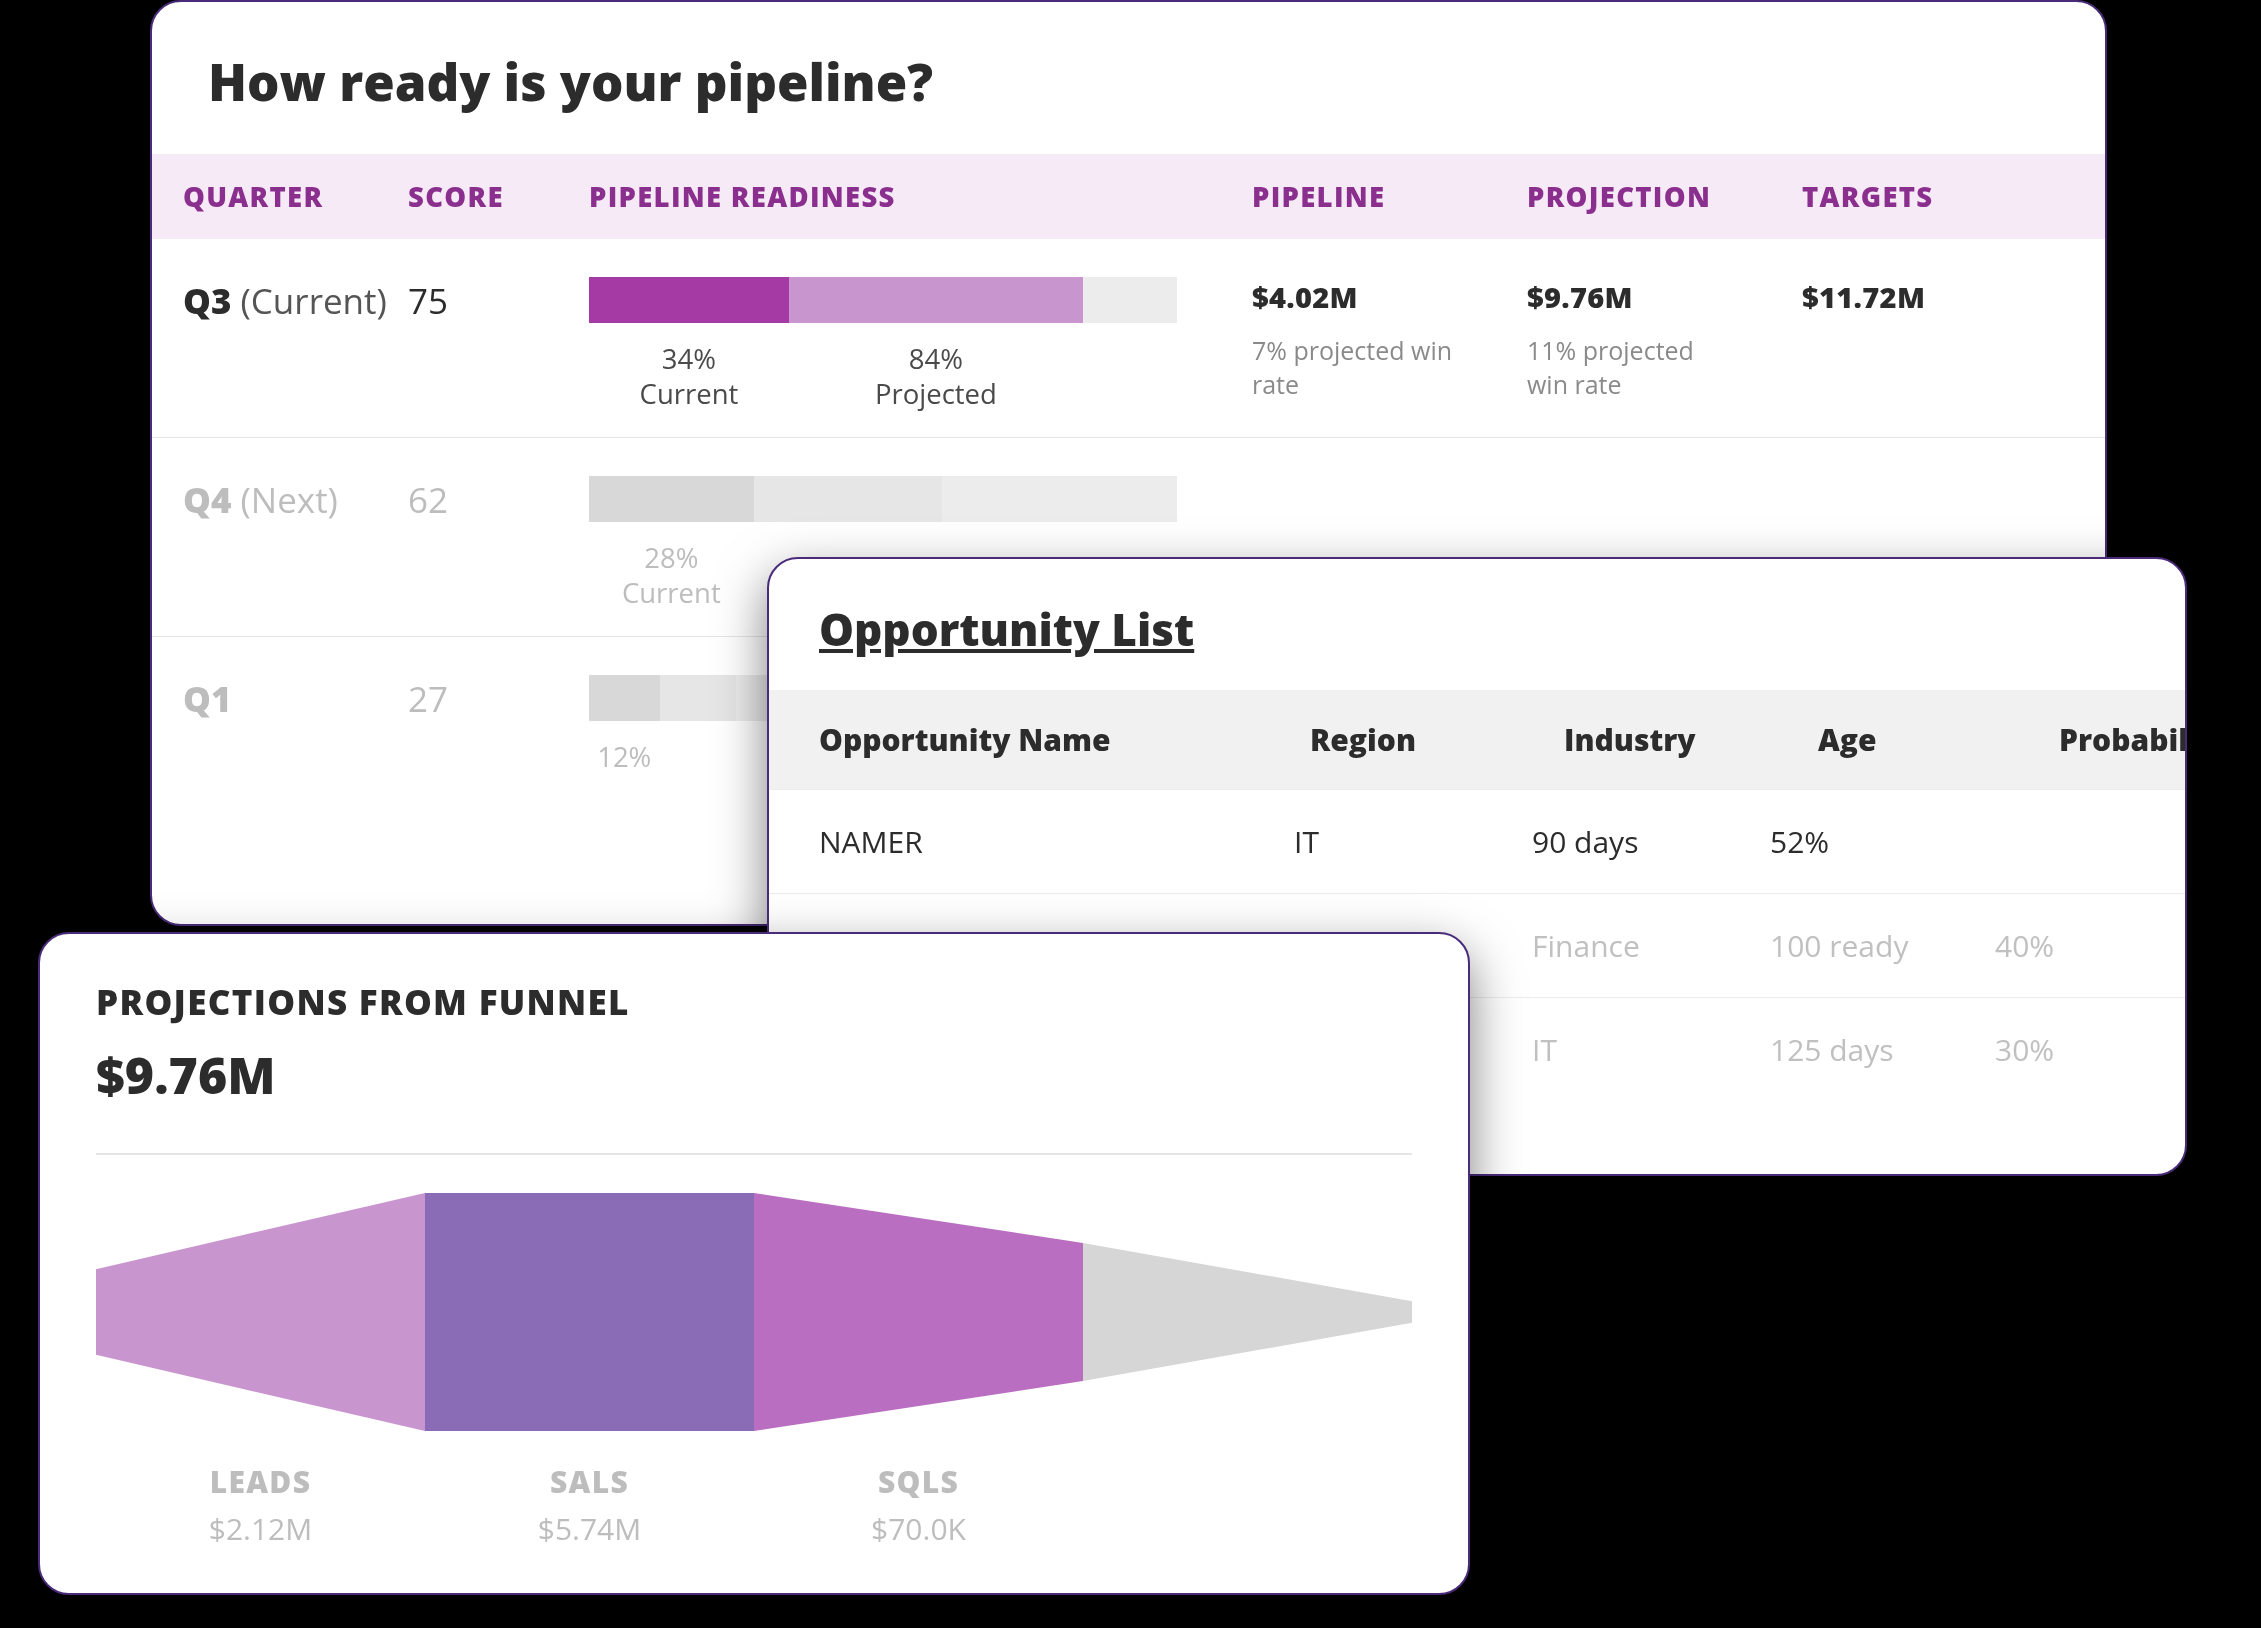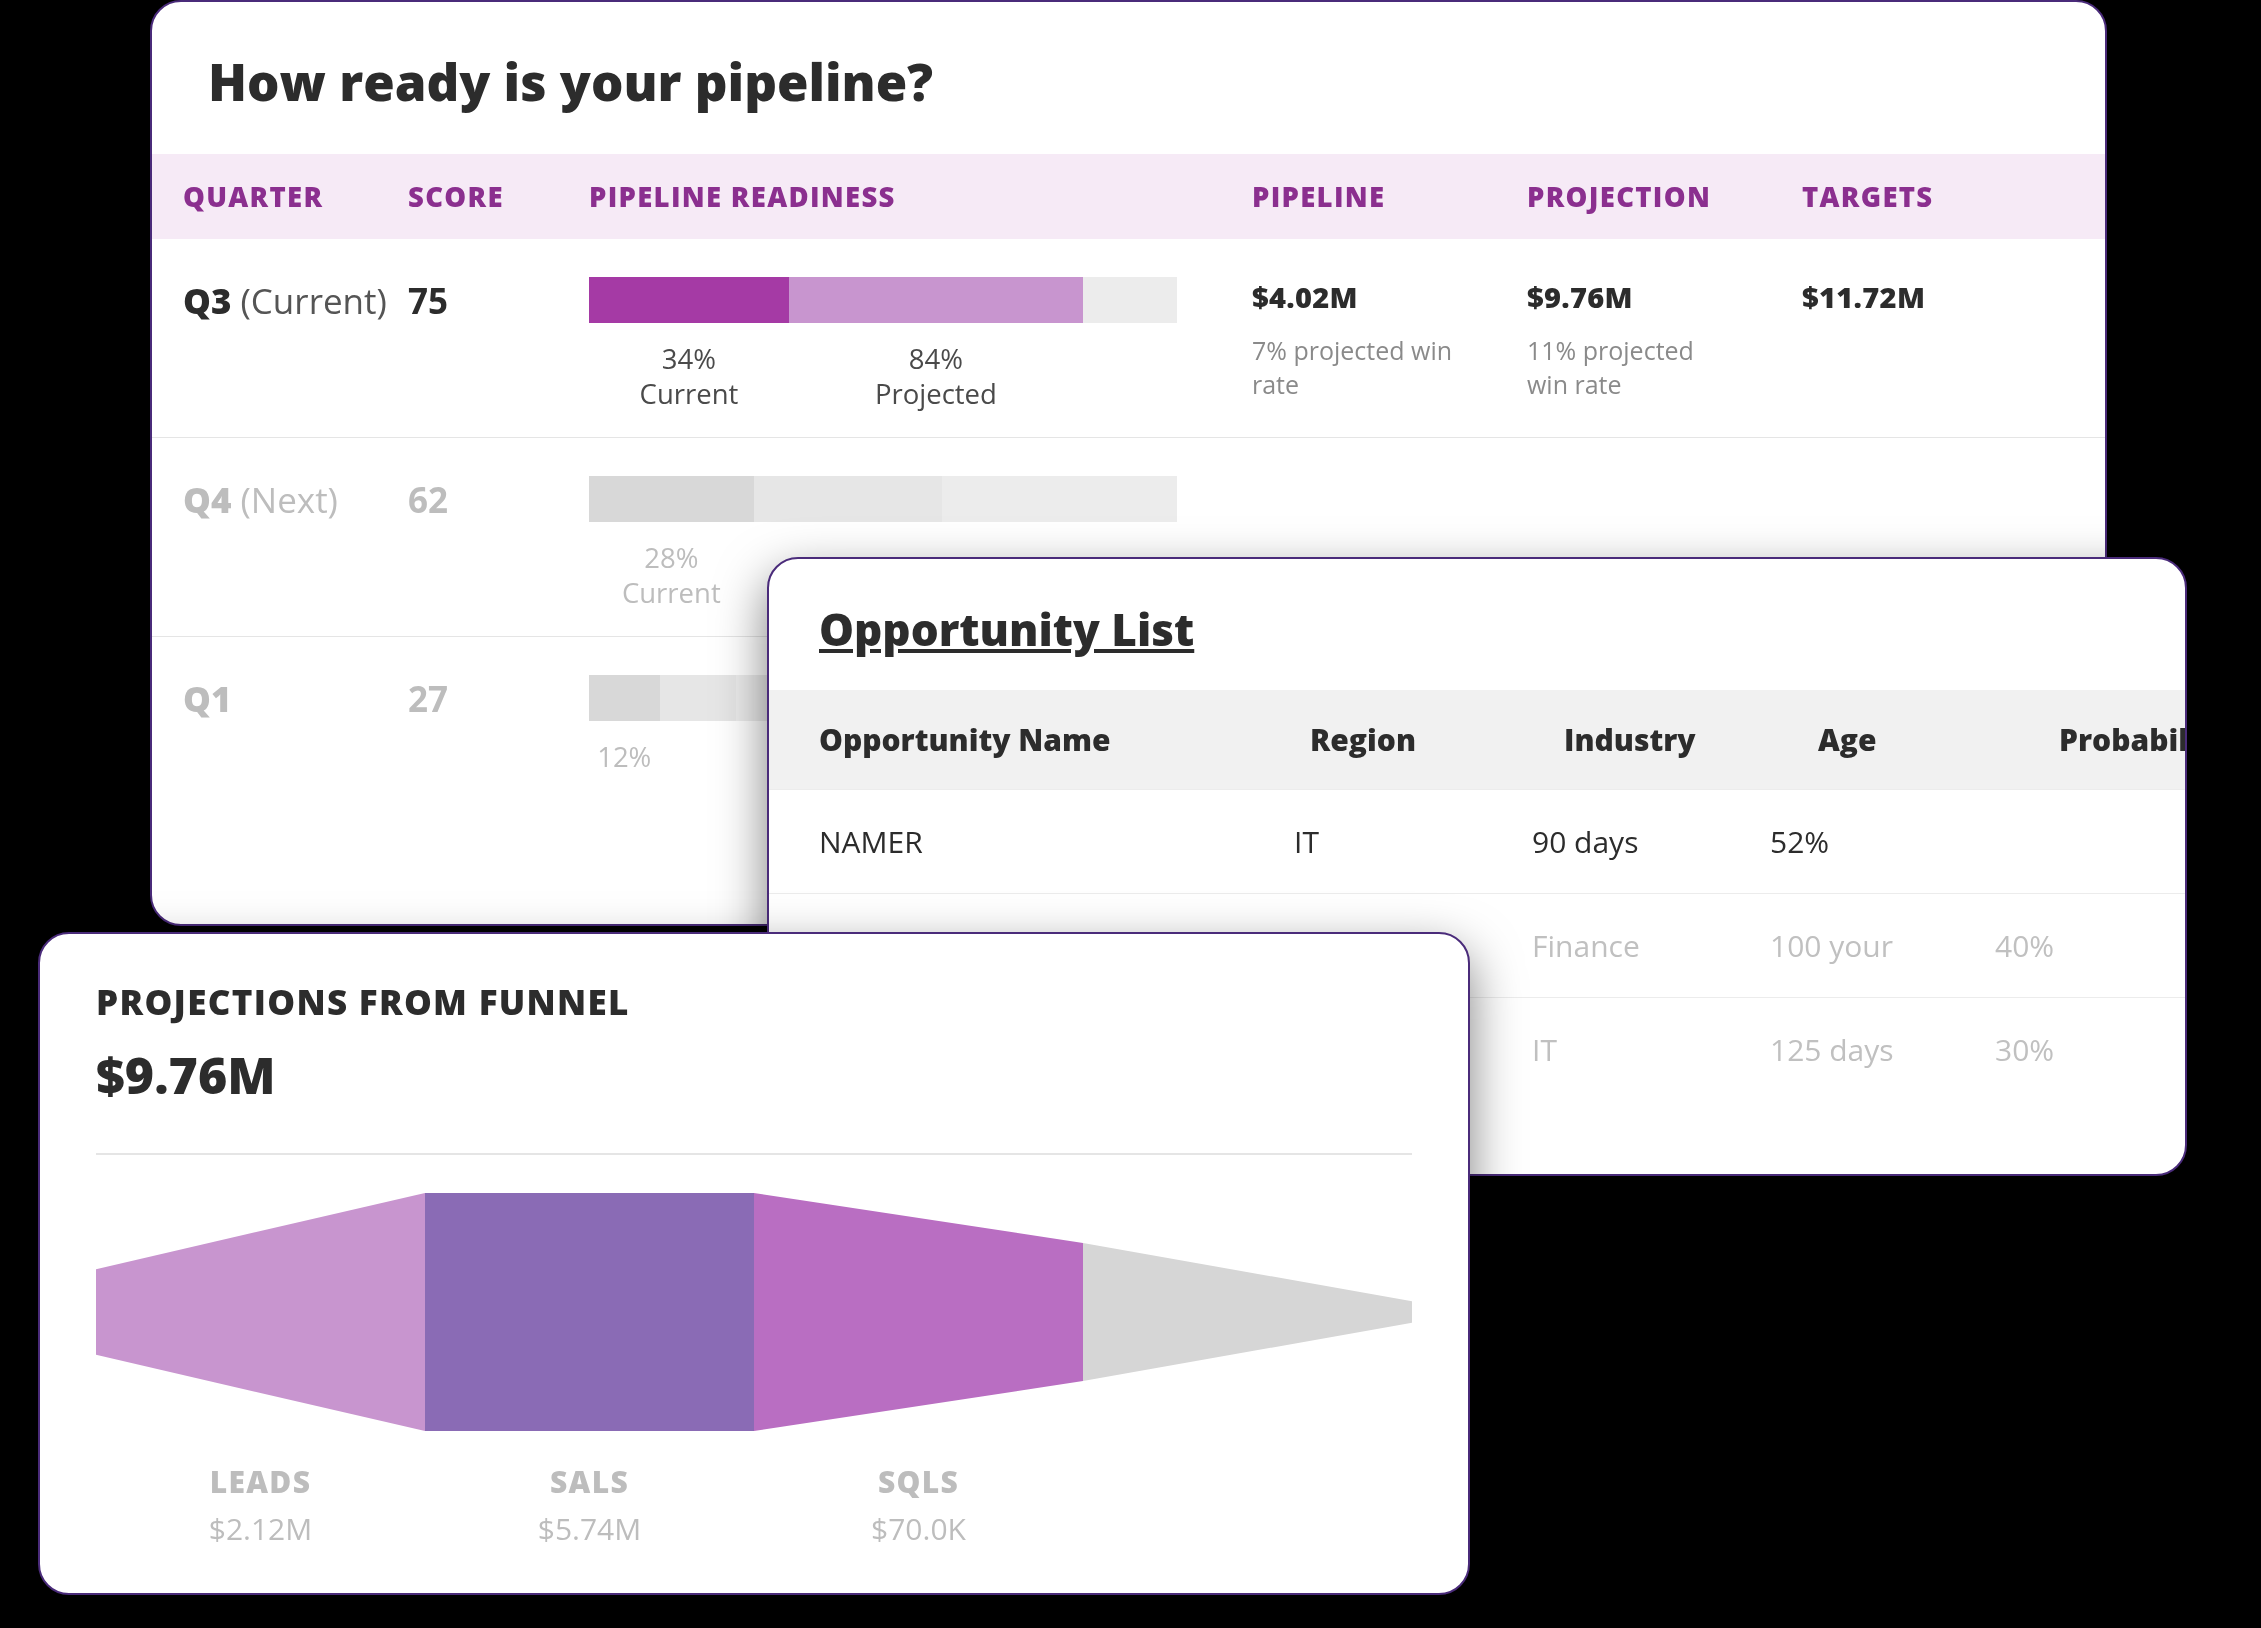--- a/index.html
+++ b/index.html
@@ -57,21 +57,21 @@
   .pipeline-row {
     display: grid;
     grid-template-columns: 225px 181px 663px 275px 275px 250px;
     padding: 38px 25px 25px 31px;
     border-top: 1.3px solid #e5e5e5;
     align-items: start;
   }
   .pipeline-row.first { border-top: none; }
   .q-label { font-size: 35px; font-weight: 800; color: #2c2c2c; }
   .q-label .soft { font-weight: 500; color: #555; }
-  .q-score { font-size: 35px; font-weight: 700; color: #2c2c2c; }
+  .q-score { font-size: 35px; font-weight: 400; color: #2c2c2c; }
   .muted .q-label, .muted .q-label .soft, .muted .q-score { color: #bdbdbd; }
 
   .bar-wrap { width: 588px; }
   .bar-track {
     width: 100%; height: 46px; background: #ececec; position: relative;
   }
   .bar-seg-cur { position: absolute; left: 0; top: 0; height: 100%; background: #a53aa5; }
   .bar-seg-proj { position: absolute; top: 0; height: 100%; background: #c895cf; }
   .bar-labels { display: flex; margin-top: 17.5px; }
   .bar-lbl { text-align: center; font-size: 27.5px; color: #4a4a4a; line-height: 1.3; }
@@ -234,21 +234,21 @@
         <div class="opps-row">
           <div>NAMER</div>
           <div>IT</div>
           <div>90 days</div>
           <div>52%</div>
         </div>
         <div class="opps-row faded">
           <div></div>
           <div></div>
           <div>Finance</div>
-          <div>100 your</div>
+          <div>100 ready</div>
           <div>40%</div>
         </div>
         <div class="opps-row faded">
           <div></div>
           <div></div>
           <div>IT</div>
           <div>125 days</div>
           <div>30%</div>
         </div>
       </div>

